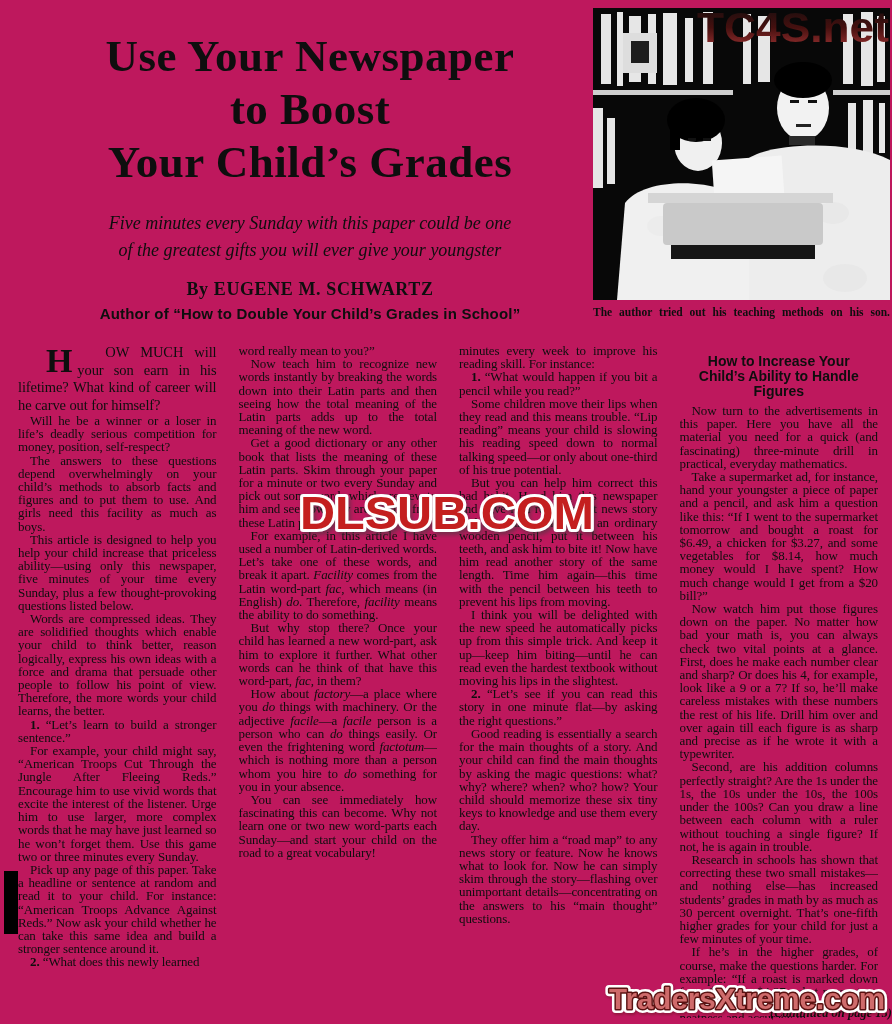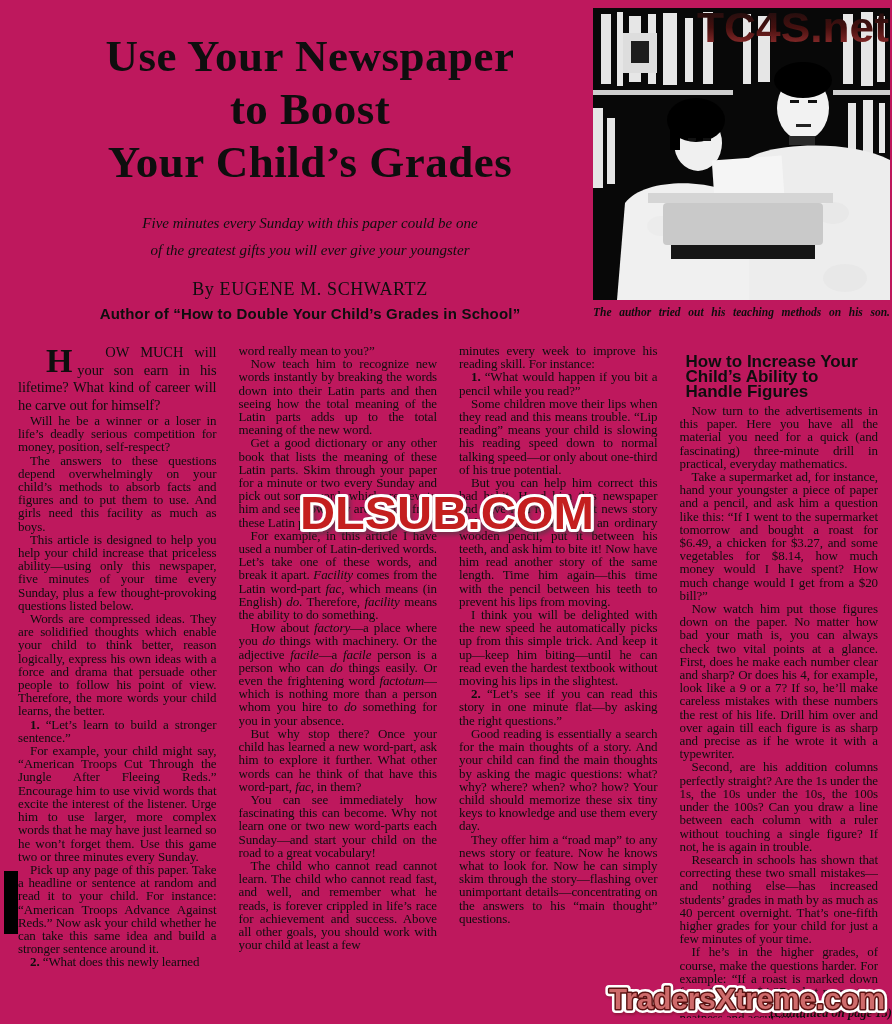--- a/index.html
+++ b/index.html
@@ -3,39 +3,39 @@
 <meta charset="utf-8">
 <style>
   html,body{margin:0;padding:0;background:#e9e9e9;}
   .page{position:relative;width:892px;height:1024px;background:#be185d;overflow:hidden;
         font-family:"Liberation Serif",serif;color:#0e0e0e;}
 
   
   .masthead{position:absolute;left:36px;top:30px;width:548px;text-align:center;}
   .title{margin:0;font-size:45px;line-height:53px;font-weight:700;letter-spacing:.5px;}
   .title .tl{display:block;}
-  .deck{margin:21px 0 0;font-style:italic;font-size:15px;line-height:27px;}
+  .deck{margin:21px 0 0;font-style:italic;font-size:18px;line-height:27px;}
   .deck .dl{display:block;}
-  .byline{margin-top:15px;font-size:18px;font-weight:400;letter-spacing:.6px;}
+  .byline{margin-top:15px;font-size:18px;font-weight:700;letter-spacing:.6px;}
   .credit{margin-top:5px;font-family:"Liberation Sans",sans-serif;font-size:15px;font-weight:700;letter-spacing:.2px;}
 
   
   .photo{position:absolute;left:593px;top:8px;width:297px;height:292px;margin:0;background:#080808;}
   .photo svg{display:block;}
   .caption{position:absolute;left:593px;top:305px;width:297px;font-size:11.5px;line-height:14px;
-           font-style:italic;font-weight:700;text-align:justify;text-align-last:justify;}
+           font-weight:700;text-align:justify;text-align-last:justify;}
 
   
   .columns{position:absolute;left:18px;top:344px;width:860px;height:674px;display:flex;gap:22px;}
   .col{flex:1 1 0;overflow:hidden;}
   .col p{margin:0;font-size:13px;line-height:13.2px;text-align:justify;text-indent:12px;
          letter-spacing:-.1px;hyphens:auto;}
   .col p.noindent{text-indent:0;}
-  .col h3{margin:10px 6px 5px;font-family:"Liberation Sans",sans-serif;font-size:17px;
-          line-height:15px;text-align:left;font-weight:700;}
+  .col h3{margin:10px 6px 5px;font-family:"Liberation Sans",sans-serif;font-size:14px;
+          line-height:15px;text-align:center;font-weight:700;}
   .col p.intro{font-size:14.5px;line-height:17.5px;text-indent:28px;text-align:justify;}
   .dropcap{float:left;font-size:34px;line-height:29px;font-weight:700;padding:2px 5px 0 0;}
 
   
   .wm{position:absolute;z-index:6;pointer-events:none;}
   .wm-top{left:693px;top:1px;}
   .wm-mid{left:291px;top:482px;filter:drop-shadow(2px 3px 2px rgba(60,60,60,.55));}
   .wm-bottom{left:604px;top:980px;filter:drop-shadow(1px 2px 1px rgba(90,20,20,.4));}
   .continued{position:absolute;right:0;top:1006px;z-index:4;font-style:italic;font-weight:700;
              font-size:12.5px;}
@@ -130,42 +130,41 @@
         <p><b>1.</b> “Let’s learn to build a stronger sentence.”</p>
         <p>For example, your child might say, “American Troops Cut Through the Jungle After Fleeing Reds.” Encourage him to use vivid words that excite the interest of the listener. Urge him to use larger, more complex words that he may have just learned so he won’t forget them. Use this game two or three minutes every Sunday.</p>
         <p>Pick up any page of this paper. Take a headline or sentence at random and read it to your child. For instance: “American Troops Advance Against Reds.” Now ask your child whether he can take this same idea and build a stronger sentence around it.</p>
         <p><b>2.</b> “What does this newly learned</p>
       </div>
       <div class="col">
         <p class="noindent">word really mean to you?”</p>
         <p>Now teach him to recognize new words instantly by breaking the words down into their Latin parts and then seeing how the total meaning of the Latin parts adds up to the total meaning of the new word.</p>
         <p>Get a good dictionary or any other book that lists the meaning of these Latin parts. Skim through your paper for a minute or two every Sunday and pick out some words which are new to him and see how they are printed from these Latin parts.</p>
         <p>For example, in this article I have used a number of Latin-derived words. Let’s take one of these words, and break it apart. <i>Facility</i> comes from the Latin word-part <i>fac</i>, which means (in English) <i>do</i>. Therefore, <i>facility</i> means the ability to do something.</p>
+        <p>But why stop there? Once your child has learned a new word-part, ask him to explore it further. What other words can he think of that have this word-part, <i>fac</i>, in them?</p>
         <p>How about <i>factory</i>—a place where you <i>do</i> things with machinery. Or the adjective <i>facile</i>—a <i>facile</i> person is a person who can <i>do</i> things easily. Or even the frightening word <i>factotum</i>—which is nothing more than a person whom you hire to <i>do</i> something for you in your absence.</p>
-        <p>But why stop there? Once your child has learned a new word-part, ask him to explore it further. What other words can he think of that have this word-part, <i>fac</i>, in them?</p>
         <p>You can see immediately how fascinating this can become. Why not learn one or two new word-parts each Sunday—and start your child on the road to a great vocabulary!</p>
-        <p>The child who cannot read cannot learn. The child who cannot read fast, and well, and remember what he reads, is forever crippled in life’s race for achievement and success. Above all other goals, you should work with your child at least a few</p>
       </div>
       <div class="col">
         <p class="noindent">minutes every week to improve his reading skill. For instance:</p>
         <p><b>1.</b> “What would happen if you bit a pencil while you read?”</p>
         <p>Some children move their lips when they read and this means trouble. “Lip reading” means your child is slowing his reading speed down to normal talking speed—or only about one-third of his true potential.</p>
         <p>But you can help him correct this bad habit. Hand him this newspaper and have him read a short news story and time him. Then take an ordinary wooden pencil, put it between his teeth, and ask him to bite it! Now have him read another story of the same length. Time him again—this time with the pencil between his teeth to prevent his lips from moving.</p>
         <p>I think you will be delighted with the new speed he automatically picks up from this simple trick. And keep it up—keep him biting—until he can read even the hardest textbook without moving his lips in the slightest.</p>
         <p><b>2.</b> “Let’s see if you can read this story in one minute flat—by asking the right questions.”</p>
         <p>Good reading is essentially a search for the main thoughts of a story. And your child can find the main thoughts by asking the magic questions: what? why? where? when? who? how? Your child should memorize these six tiny keys to knowledge and use them every day.</p>
         <p>They offer him a “road map” to any news story or feature. Now he knows what to look for. Now he can simply skim through the story—flashing over unimportant details—concentrating on the answers to his “main thought” questions.</p>
       </div>
       <div class="col">
         <h3>How to Increase Your Child’s Ability to Handle Figures</h3>
         <p>Now turn to the advertisements in this paper. Here you have all the material you need for a quick (and fascinating) three-minute drill in practical, everyday mathematics.</p>
         <p>Take a supermarket ad, for instance, hand your youngster a piece of paper and a pencil, and ask him a question like this: “If I went to the supermarket tomorrow and bought a roast for $6.49, a chicken for $3.27, and some vegetables for $8.14, how much money would I have spent? How much change would I get from a $20 bill?”</p>
         <p>Now watch him put those figures down on the paper. No matter how bad your math is, you can always check two vital points at a glance. First, does he make each number clear and sharp? Or does his 4, for example, look like a 9 or a 7? If so, he’ll make careless mistakes with these numbers the rest of his life. Drill him over and over again till each figure is as sharp and precise as if he wrote it with a typewriter.</p>
         <p>Second, are his addition columns perfectly straight? Are the 1s under the 1s, the 10s under the 10s, the 100s under the 100s? Can you draw a line between each column with a ruler without touching a single figure? If not, he is again in trouble.</p>
-        <p>Research in schools has shown that correcting these two small mistakes—and nothing else—has increased students’ grades in math by as much as 40 percent overnight. That’s one-fifth higher grades for your child for just a few minutes of your time.</p>
+        <p>Research in schools has shown that correcting these two small mistakes—and nothing else—has increased students’ grades in math by as much as 30 percent overnight. That’s one-fifth higher grades for your child for just a few minutes of your time.</p>
         <p>If he’s in the higher grades, of course, make the questions harder. For example: “If a roast is marked down from $6.98 to $4.87, what percentage of my money do I save?” Again check neatness and accuracy in</p>
       </div>
     </main>
 
   <div class="continued">(Continued on page 15)</div>
 
   <svg class="wm wm-top" width="200" height="54" viewBox="0 0 200 54">
     <defs>
       <linearGradient id="wmg" x1="0" y1="0" x2="0" y2="1">
         <stop offset="0" stop-color="#140d0d"></stop>

